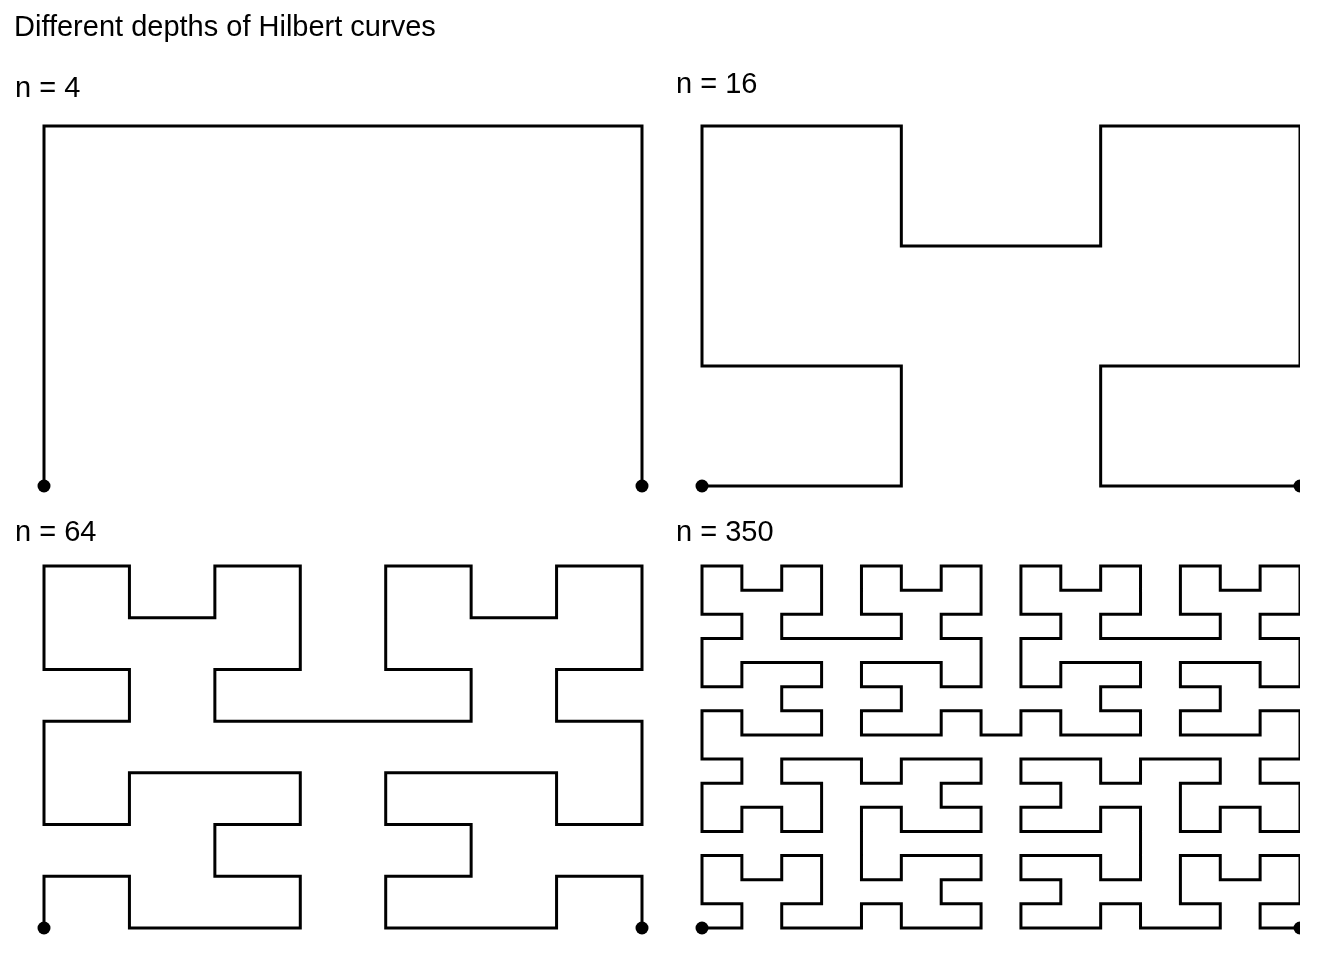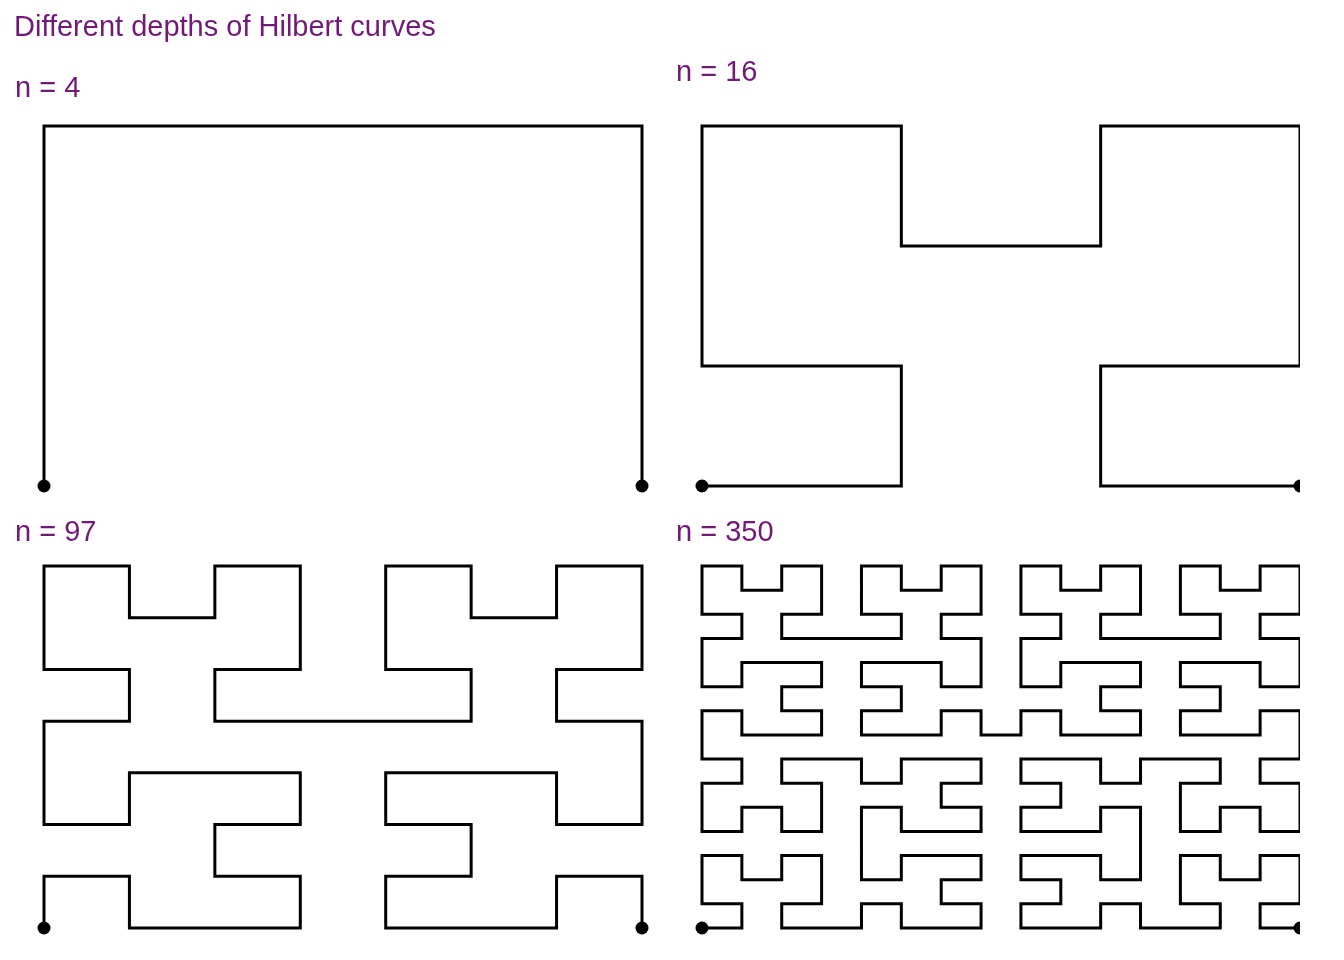--- a/index.html
+++ b/index.html
@@ -2,59 +2,59 @@
 <html><head>
 <meta charset="utf-8">
 <style>
   html, body { margin: 0; padding: 0; background: #ffffff; }
   .fig {
     position: relative;
     width: 1300px;
     height: 960px;
     background: #ffffff;
     font-family: "Liberation Sans", sans-serif;
-    color: #701a75;
+    color: #000000;
     overflow: hidden;
   }
   .fig-title {
     position: absolute;
     left: 14px;
     top: 11px;
     font-size: 29px;
     line-height: 1.1;
     white-space: nowrap;
   }
   .panel-label {
     position: absolute;
     font-size: 29px;
     line-height: 1.1;
     white-space: nowrap;
   }
   .pl-0 { left: 15px;  top: 72px; text-align: right;  }
-  .pl-1 { left: 676px; top: 56px;  }
+  .pl-1 { left: 676px; top: 68px;  }
   .pl-2 { left: 15px;  top: 516px; }
   .pl-3 { left: 676px; top: 516px; }
   svg.curves {
     position: absolute;
     left: 0;
     top: 0;
   }
 </style>
 </head>
 <body>
 
 <div class="fig">
 
   <div class="fig-title">Different depths of Hilbert curves</div>
 
   <div class="panel-label pl-0">n = 4</div>
 
   <div class="panel-label pl-1">n = 16</div>
 
-  <div class="panel-label pl-2">n = 97</div>
+  <div class="panel-label pl-2">n = 64</div>
 
   <div class="panel-label pl-3">n = 350</div>
 
   <svg class="curves" width="1344" height="960" viewBox="0 0 1344 960">
     <g>
         <path d="M44.00,486.00 L44.00,126.00 L642.00,126.00 L642.00,486.00" fill="none" stroke="#000000" stroke-width="3" stroke-linejoin="miter"></path>
         <circle cx="44.00" cy="486.00" r="6.5" fill="#000000"></circle>
         <circle cx="642.00" cy="486.00" r="6.5" fill="#000000"></circle>
       </g>
     <g>

